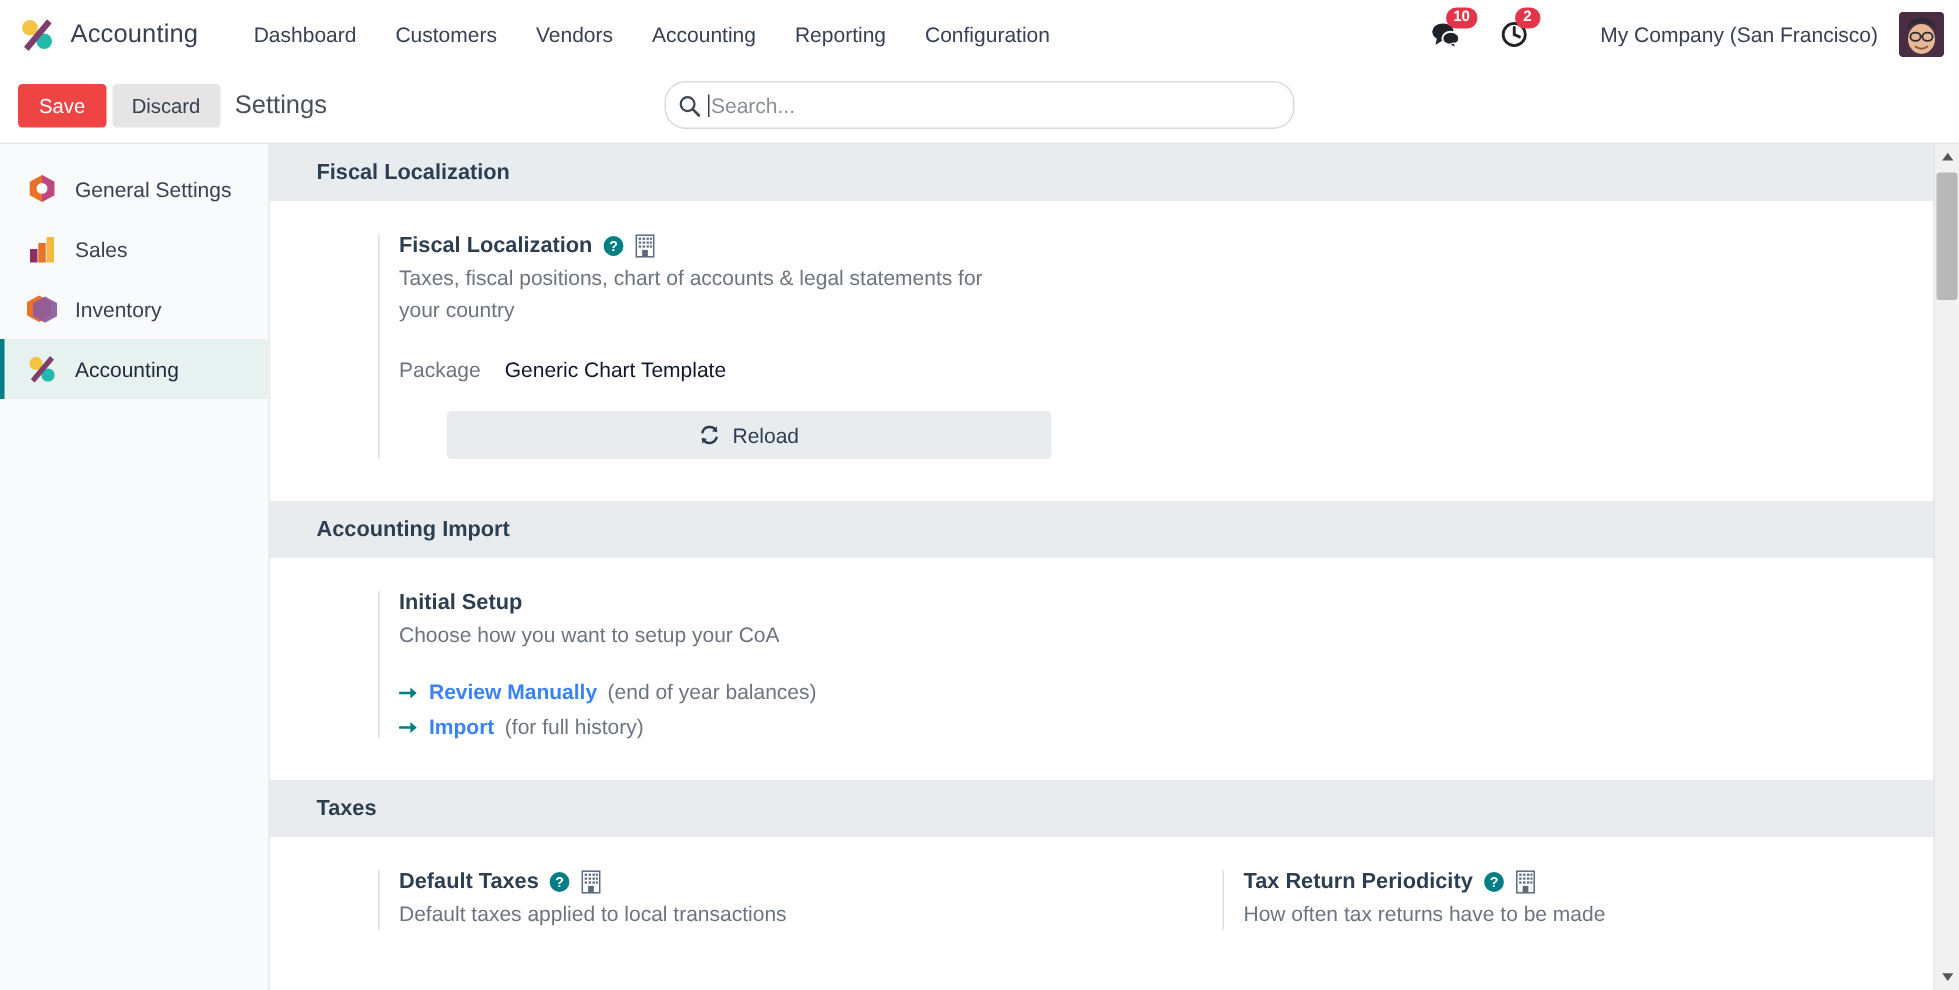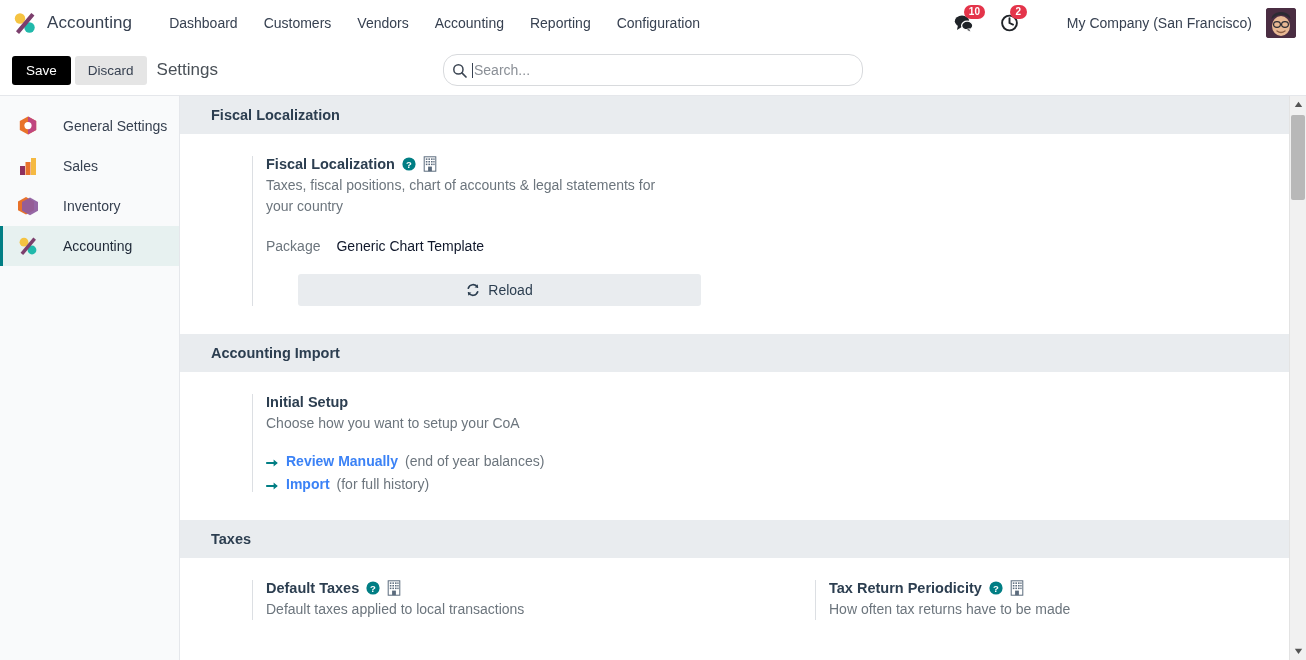--- a/index.html
+++ b/index.html
@@ -64,21 +64,21 @@
   
   .control-panel {
     height: 51px;
     background: #fff;
     display: flex; align-items: center;
     padding: 0 12px;
     position: relative;
     border-bottom: 1px solid #e5e7eb;
   }
   .btn-save {
-    background: #000000; color: #fff;
+    background: #ef4444; color: #fff;
     border: none; border-radius: 3px;
     font-size: 13.5px; font-family: inherit;
     padding: 7px 14px; cursor: pointer;
     margin-right: 4px;
   }
   .btn-discard {
     background: #e5e5e5; color: #374151;
     border: none; border-radius: 3px;
     font-size: 13.5px; font-family: inherit;
     padding: 7px 13px; cursor: pointer;
@@ -109,21 +109,21 @@
   
   .body-wrap { display: flex; height: 564px; position: relative; }
 
   .sidebar {
     width: 180px; flex: 0 0 180px;
     background: #f9fafb;
     border-right: 1px solid #e5e7eb;
     padding-top: 10px;
   }
   .side-item {
-    display: flex; align-items: center; gap: 24px;
+    display: flex; align-items: center; gap: 11px;
     height: 40px; padding: 0 0 0 14px;
     cursor: pointer; font-size: 14px; color: #374151;
     border-left: 3px solid transparent;
   }
   .side-item .side-ico { width: 22px; height: 22px; flex: 0 0 22px; display:block;}
   .side-item.active {
     background: #e7f1f0;
     border-left: 3px solid #017e84;
     color: #1f2937;
   }

